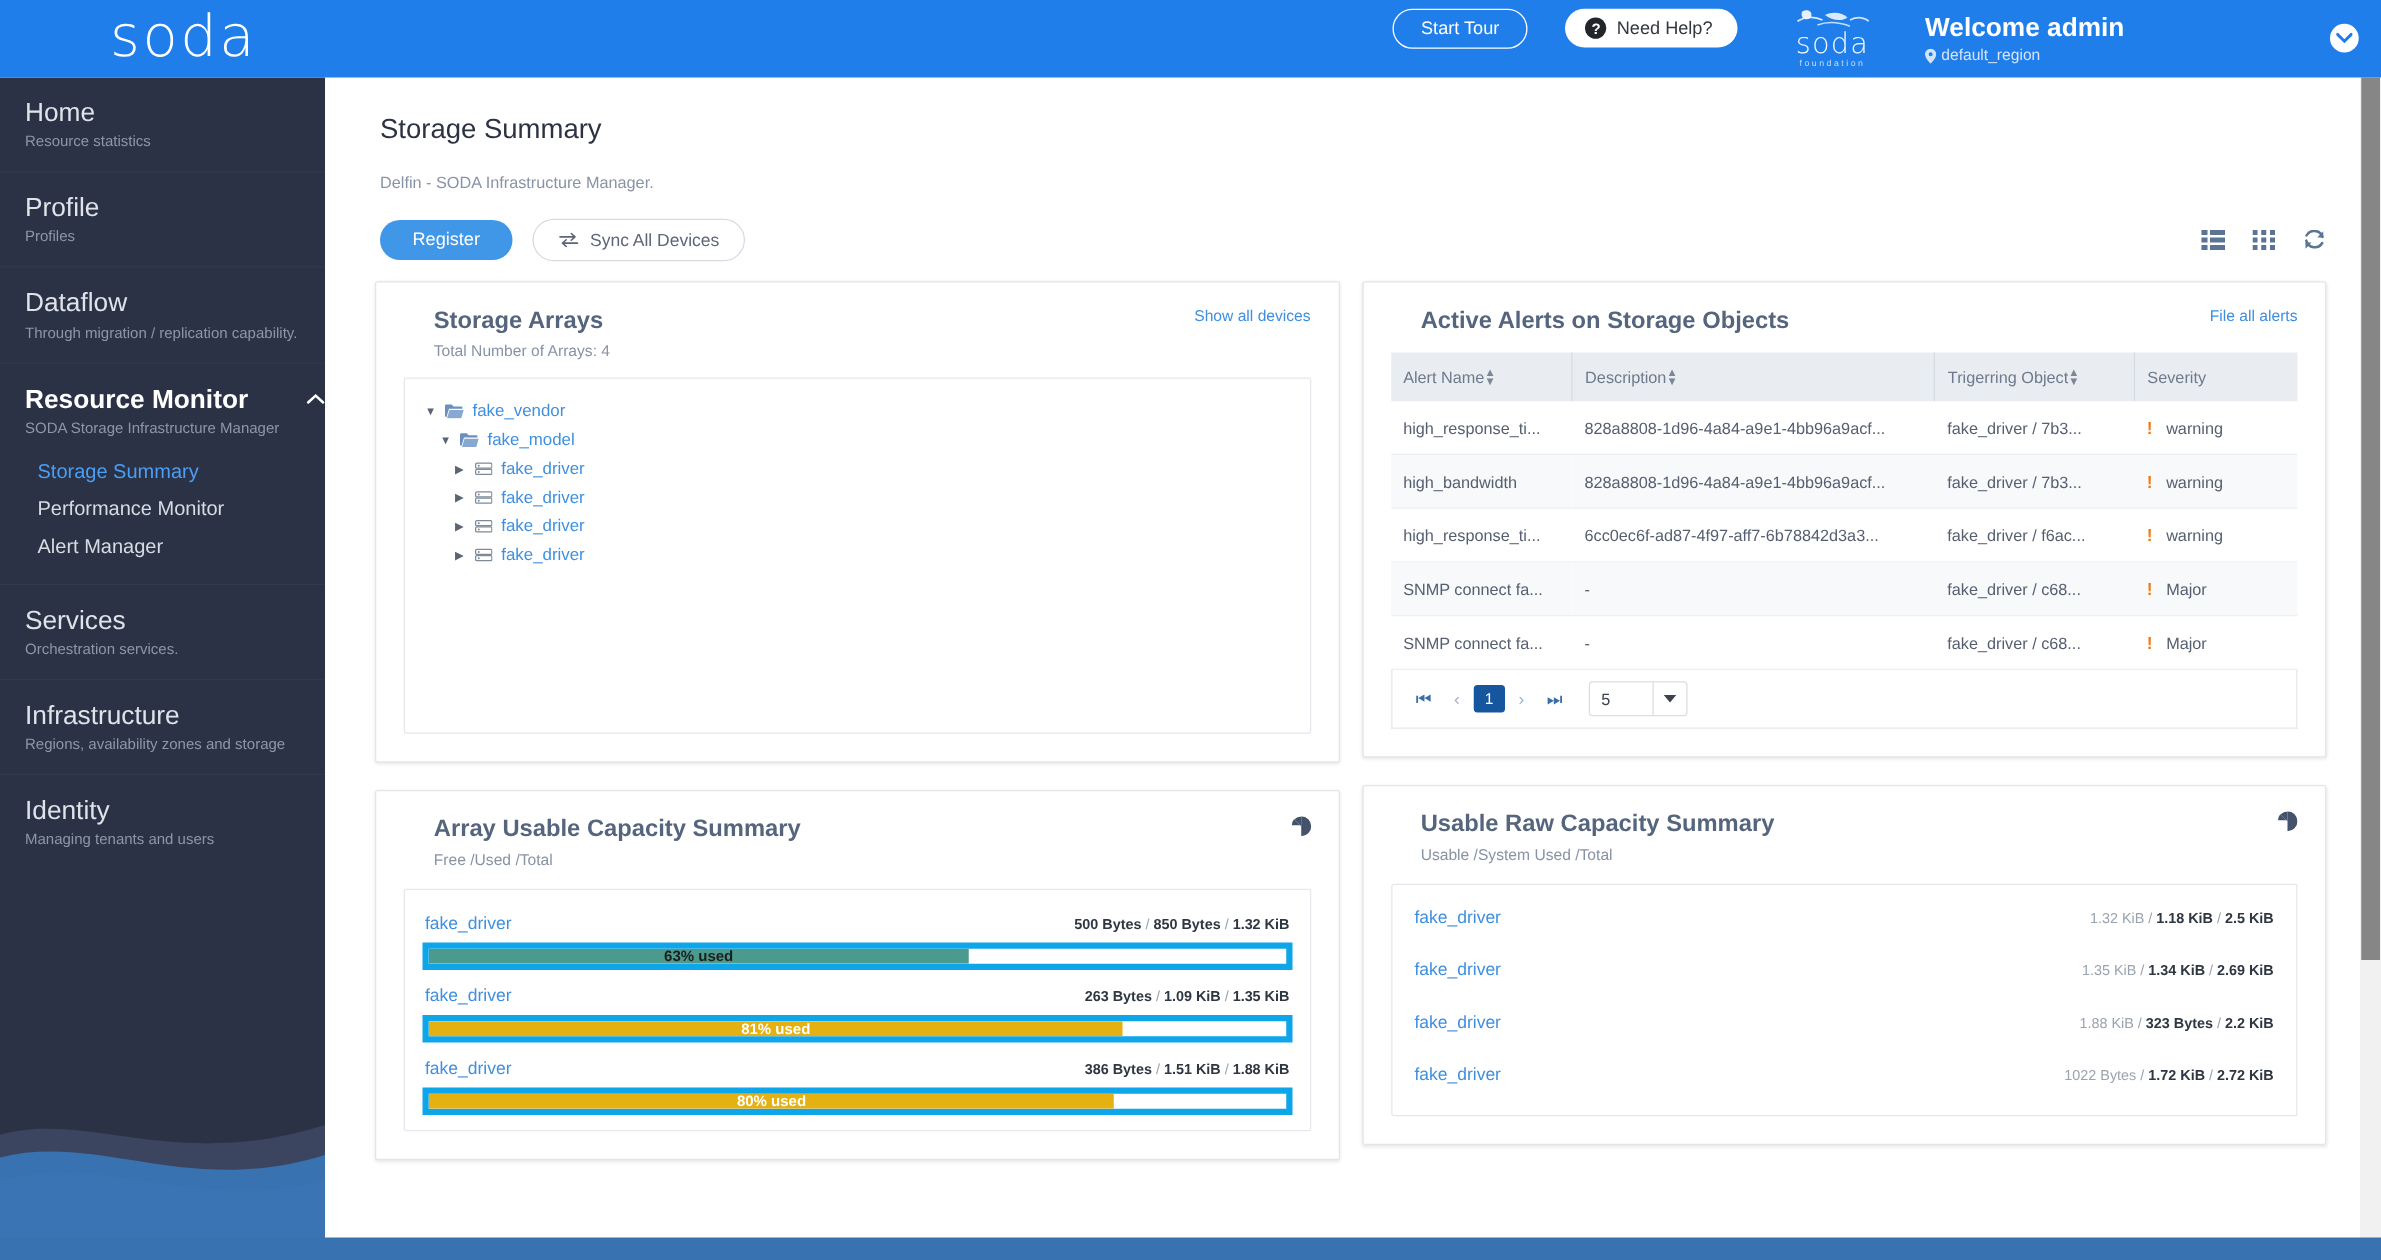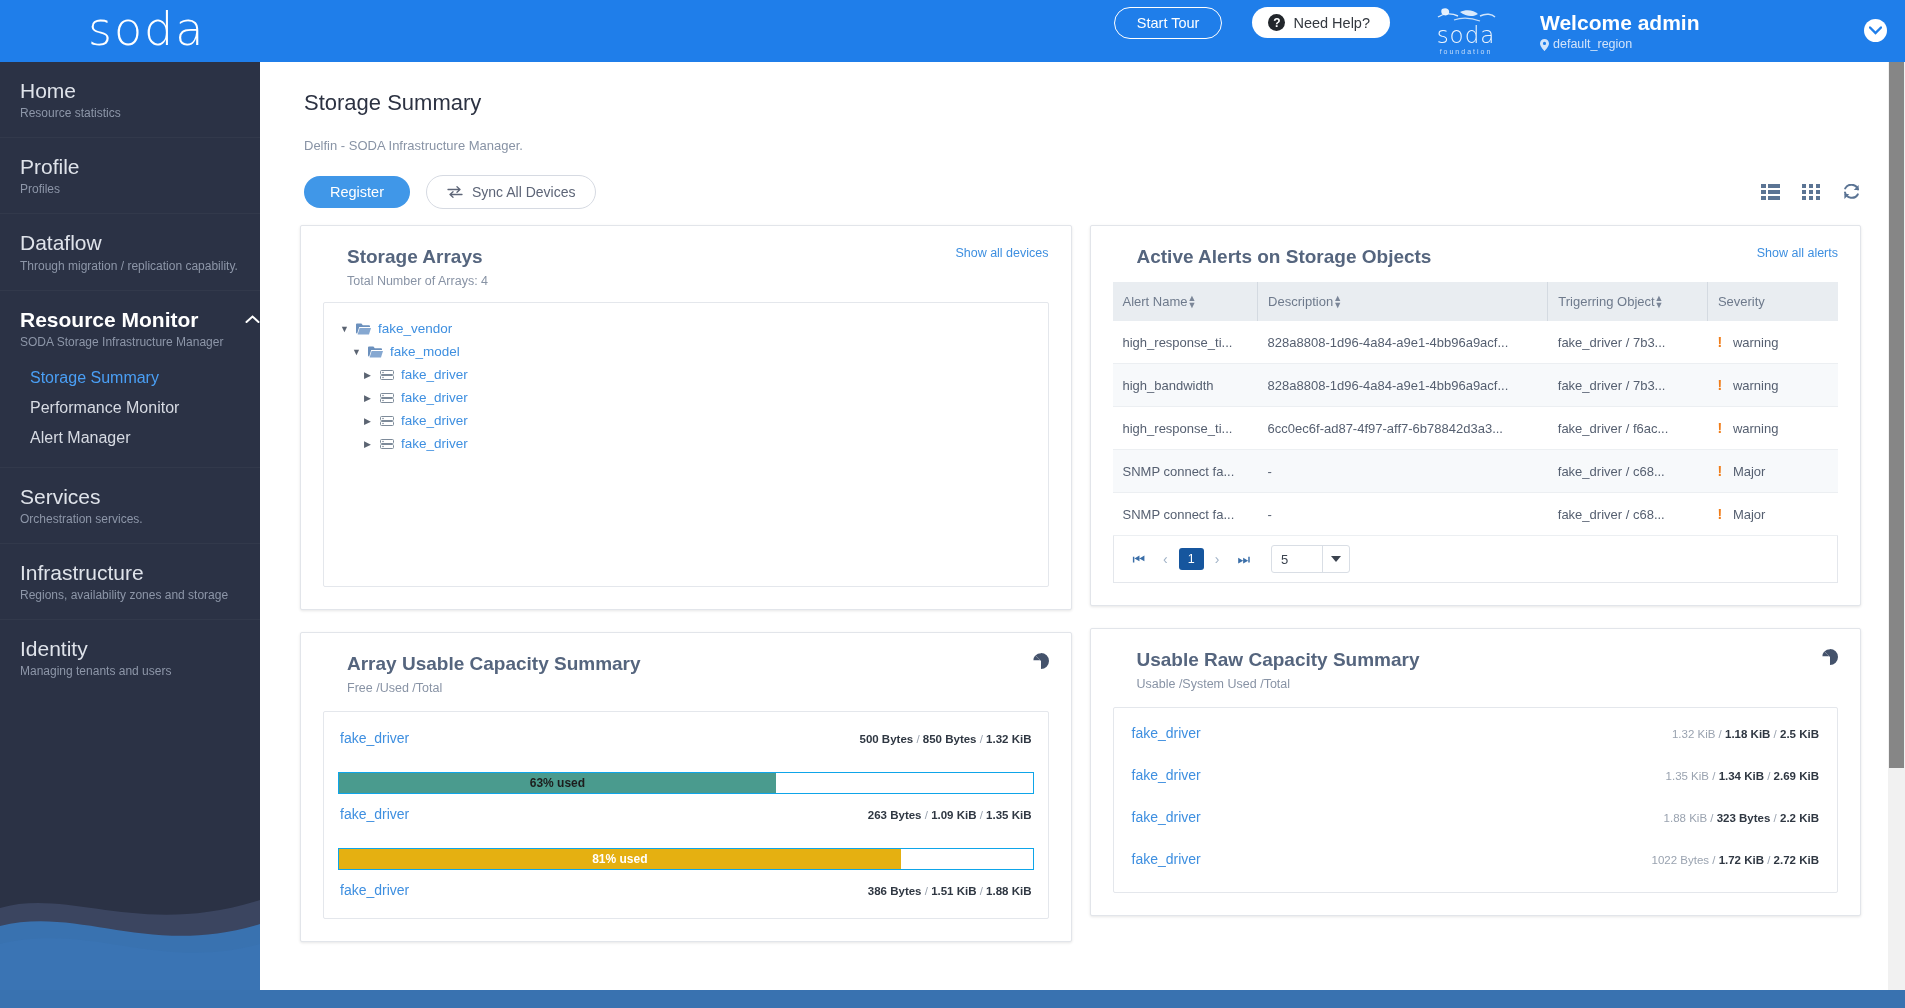--- a/index.html
+++ b/index.html
@@ -151,21 +151,21 @@
   .pg-select .val { font-size: 13px; color: #3b434f; padding: 0 34px 0 9px; }
   .pg-select .div { border-left: 1px solid #d9dee5; height: 100%; display:flex; align-items:center; padding: 0 8px; }
   .caret-dn { width:0;height:0;border-left:5px solid transparent;border-right:5px solid transparent;border-top:6px solid #3b434f;}
 
   
   .cap-box { border: 1px solid #e4e7ec; border-radius: 2px; margin-top: 16px; padding: 6px 14px 12px 14px; }
   .cap-row { display: flex; align-items: baseline; justify-content: space-between; padding: 12px 2px 8px 2px; }
   .cap-name { font-size: 14px; color: #3e8fe0; cursor: pointer; }
   .cap-vals { font-size: 11.5px; color: #9aa3b0; }
   .cap-vals b { color: #2f3742; }
-  .bar-outer { height: 22px; border: 1px solid #0ea5e9; background: #fff; position: relative; overflow: hidden; margin-top: 18px; }
+  .bar-outer { height: 22px; border: 5px solid #0ea5e9; background: #fff; position: relative; overflow: hidden; }
   .bar-fill { height: 100%; position: absolute; left: 0; top: 0; }
   .bar-label { position: absolute; top: 0; height: 100%; display: flex; align-items: center; justify-content: center;
                font-size: 12px; font-weight: bold; left: 0; }
 
   .raw-box { border: 1px solid #e4e7ec; border-radius: 2px; margin-top: 16px; padding: 4px 16px 12px 16px; }
   .raw-row { display: flex; align-items: baseline; justify-content: space-between; padding: 13px 2px; }
 
   .bottombar { position: absolute; left: 0; bottom: 0; width: 1905px; height: 18px; background: #3972b0; z-index: 40;}
   .scrollbar {
     position: absolute; right: 0; top: 62px; width: 17px; height: 946px; background: #f1f1f1; z-index: 25;
@@ -457,30 +457,34 @@
           </div>
 
           <div class="cap-row">
             <span class="cap-name">fake_driver</span>
             <span class="cap-vals">
               <b>386 Bytes</b> /
               <b>1.51 KiB</b> /
               <b>1.88 KiB</b>
             </span>
           </div>
+          <div class="bar-outer">
+            <div class="bar-fill" id="bar2" style="width: 80%; background: rgb(229, 176, 17);"></div>
+            <div class="bar-label" id="lbl2" style="width: 80%; color: rgb(255, 255, 255);">80% used</div>
+          </div>
         </div>
       </div>
     </div>
 
     <div class="col">
 
       <div class="panel">
         <div class="panel-head">
           <div class="panel-title">Active Alerts on Storage Objects</div>
-          <a class="panel-link">Show all alerts</a>
+          <a class="panel-link">File all alerts</a>
         </div>
 
         <table class="alert-table">
           <colgroup>
               <col style="width:20%">
               <col style="width:40%">
               <col style="width:22%">
               <col style="width:18%">
             </colgroup>
           <thead>

